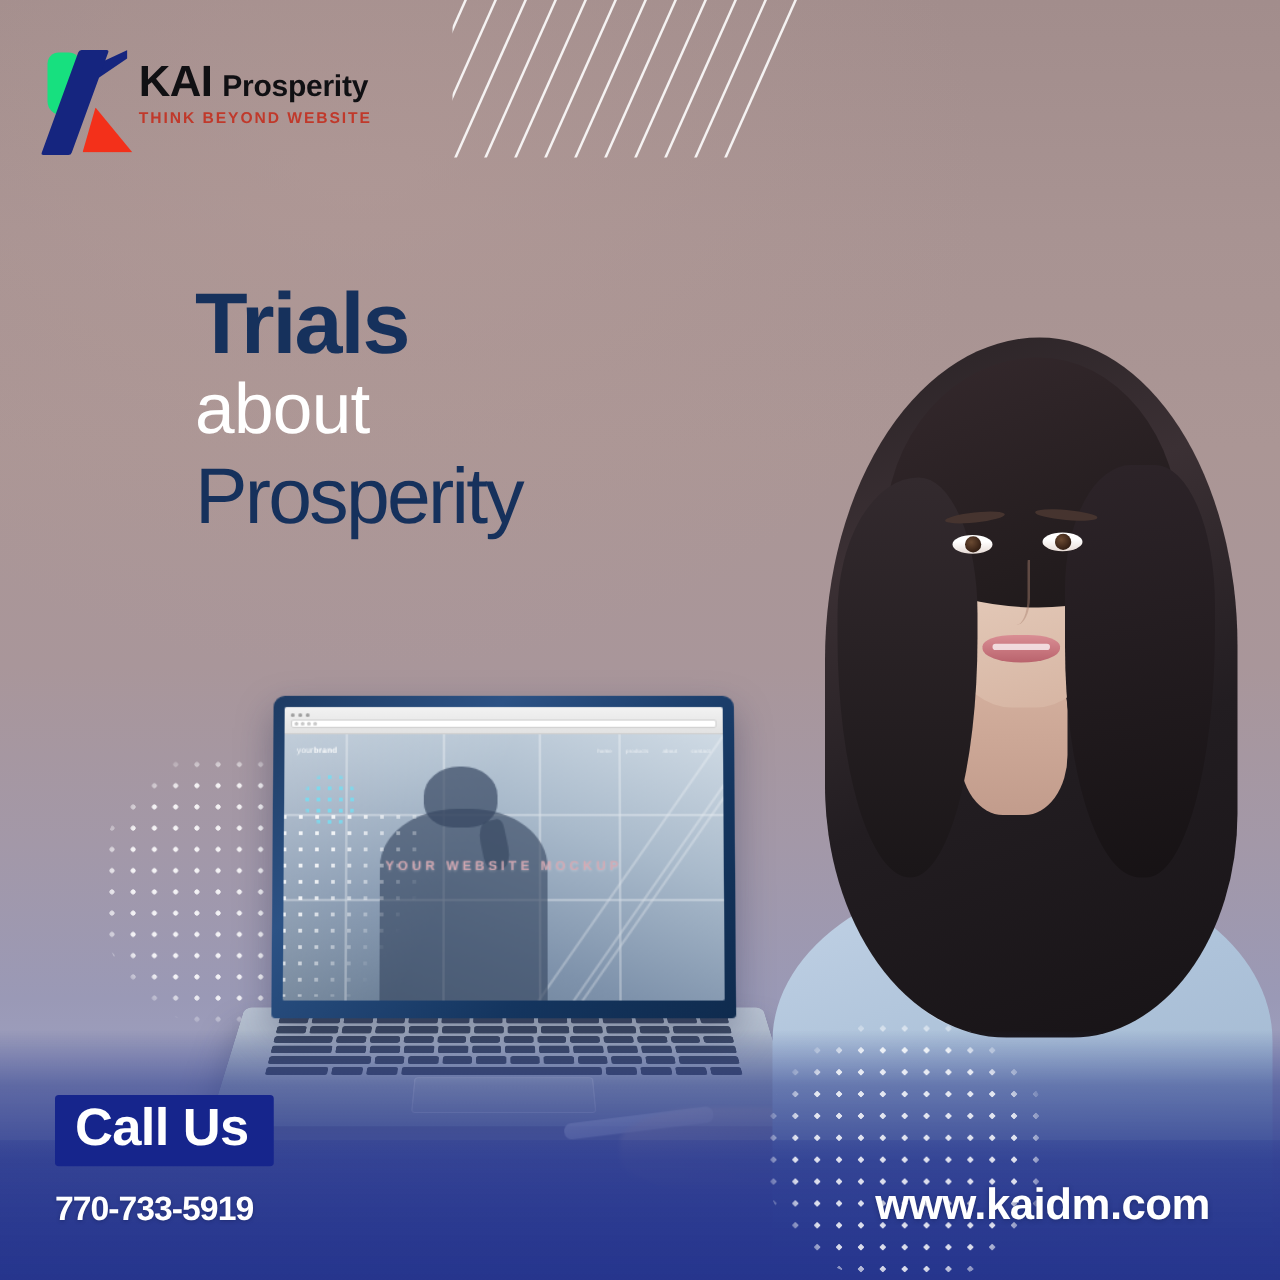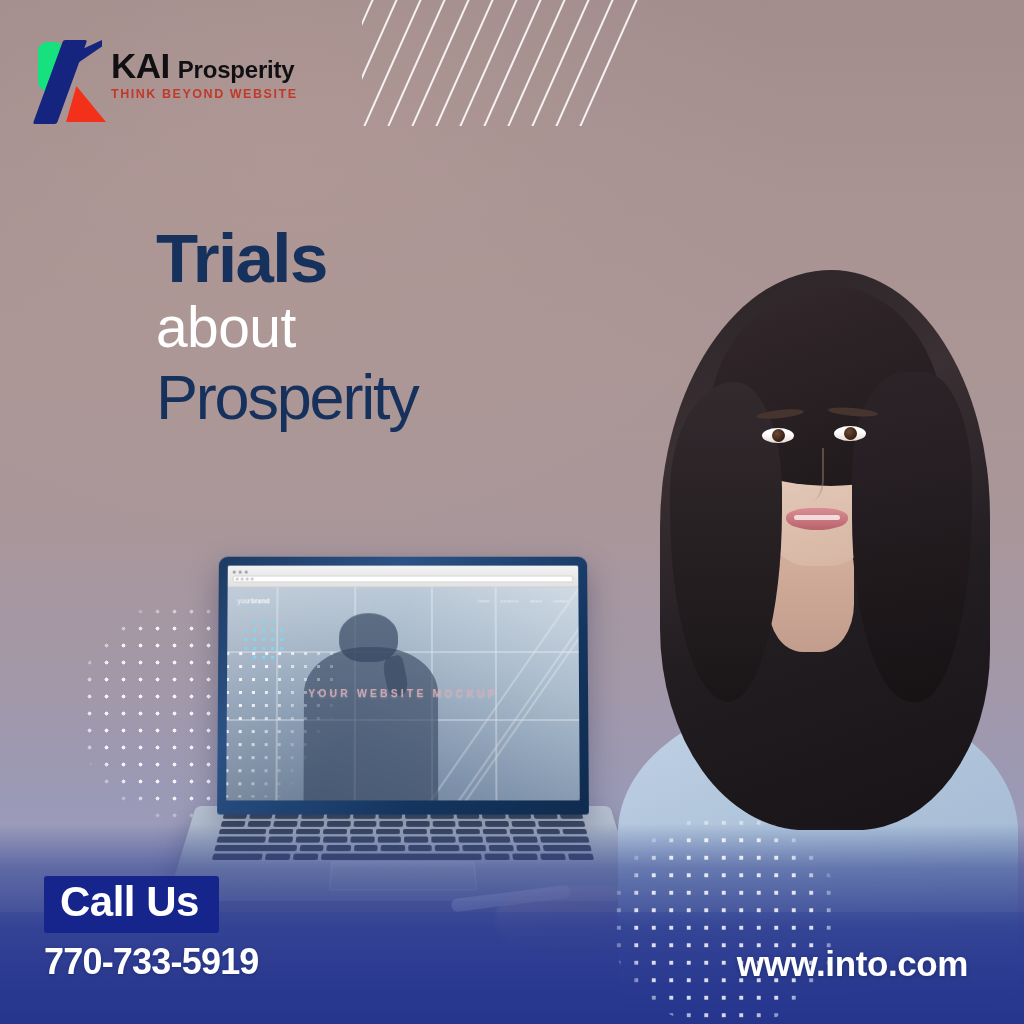--- a/index.html
+++ b/index.html
@@ -332,22 +332,22 @@
   .callus-badge{
     display:inline-block;
     background:#16258c;
     color:#fff;
     font-size:42px;font-weight:700;letter-spacing:-.5px;
     padding:4px 20px 8px 16px;
     border-radius:3px;
     line-height:1.06;
   }
   .callus-phone{
-    margin-top:8px;
-    color:#fff;font-size:36px;font-weight:700;letter-spacing:-.8px;
+    margin-top:19px;
+    color:#fff;font-size:27px;font-weight:700;letter-spacing:-.8px;
     text-shadow:0 1px 3px rgba(15,25,70,.4);
   }
 
   .website{
     position:absolute;right:56px;bottom:40px;
     color:#fff;font-size:35px;font-weight:600;letter-spacing:-.4px;
     text-shadow:0 1px 4px rgba(15,25,70,.45);
   }
 </style>
 </head>
@@ -567,15 +567,15 @@
     <div class="h-trials">Trials</div>
     <div class="h-into">about</div>
     <div class="h-prosp">Prosperity</div>
   </div>
 
   <div class="callus">
     <div class="callus-badge">Call Us</div>
     <div class="callus-phone">770-733-5919</div>
   </div>
 
-  <div class="website">www.into.com</div>
+  <div class="website">www.kaidm.com</div>
 
 </div>
 
 </body></html>

